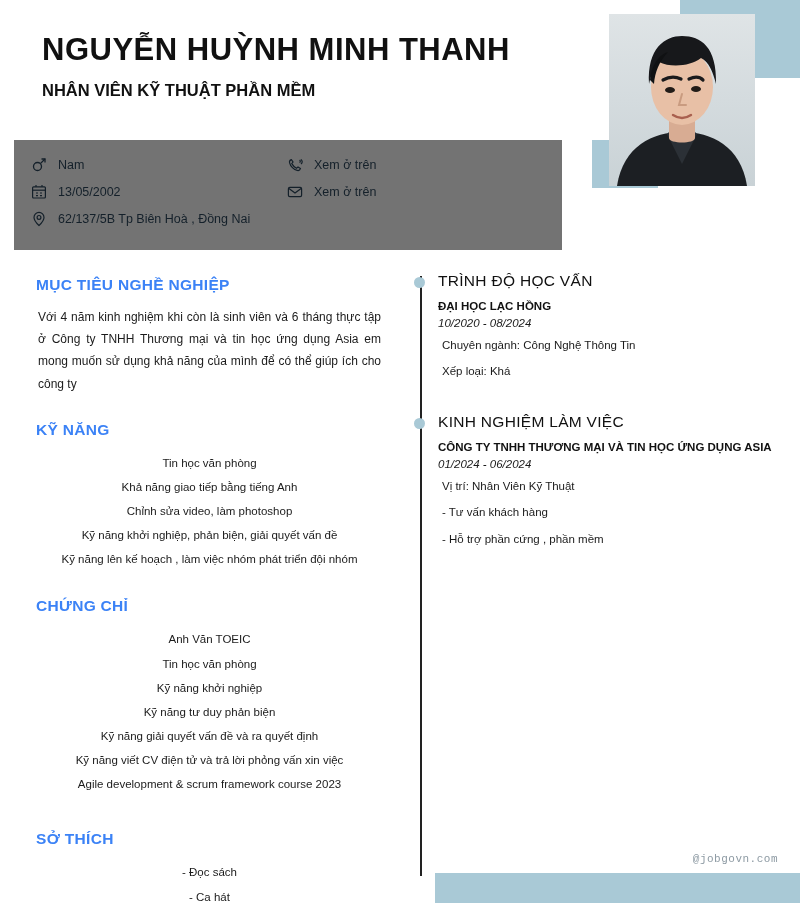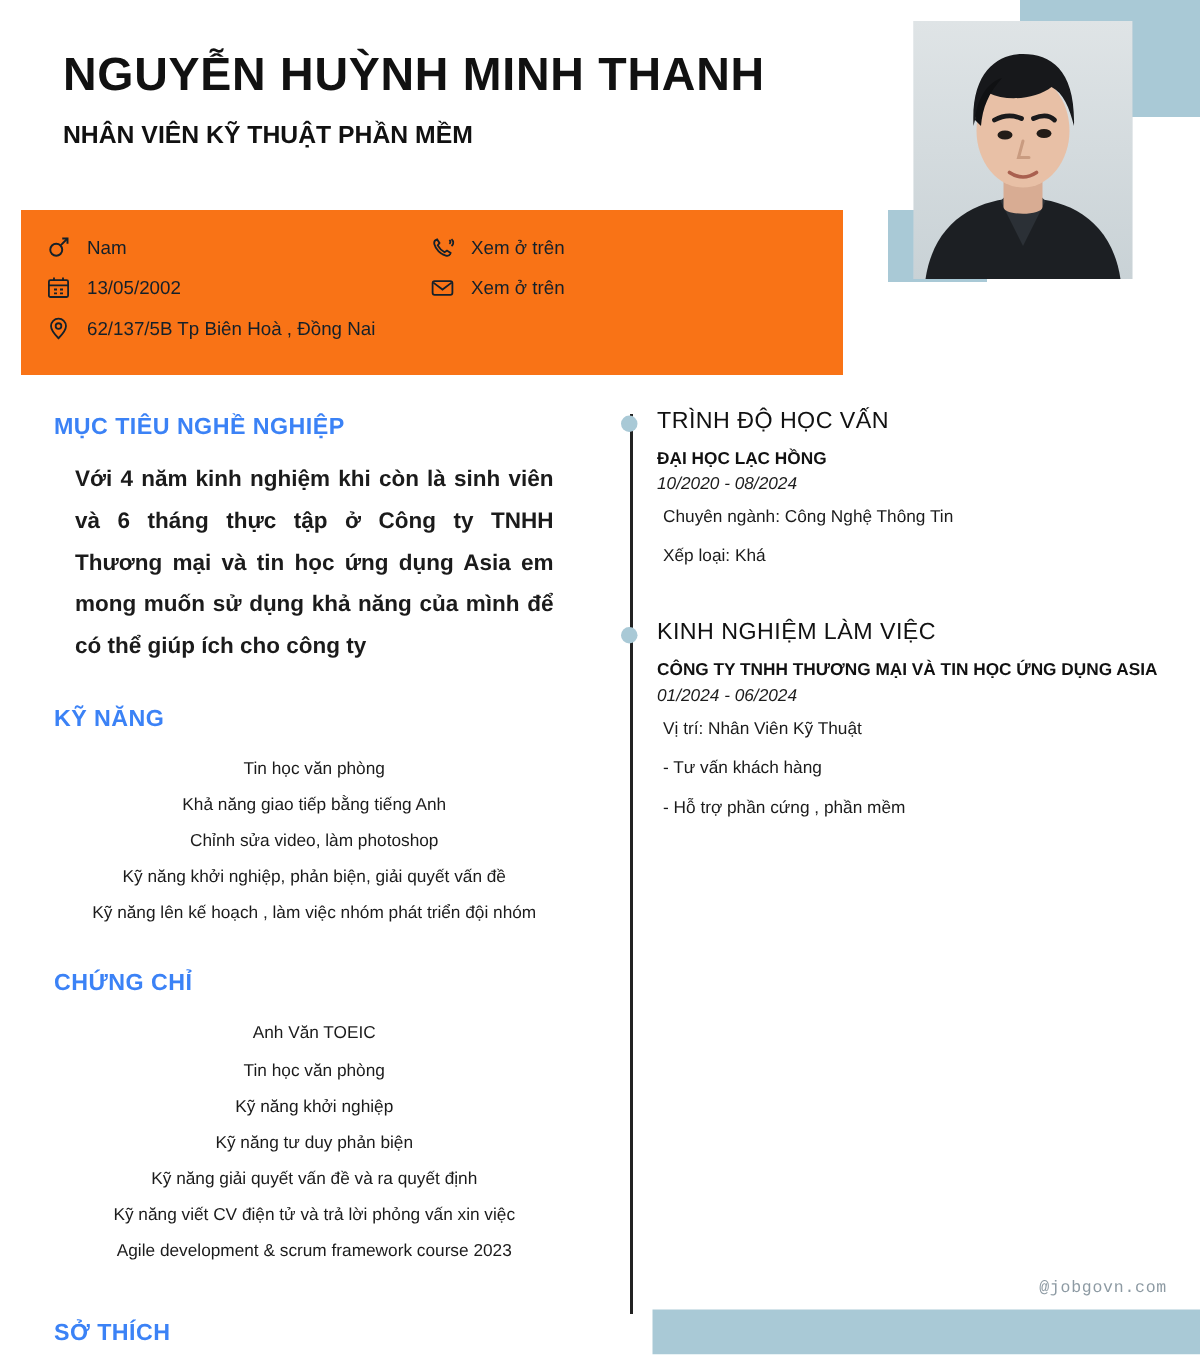--- a/index.html
+++ b/index.html
@@ -78,21 +78,21 @@
   }
   .photo svg { display: block; }
 
   
   .info-band {
     position: absolute;
     left: 14px;
     top: 140px;
     width: 548px;
     height: 110px;
-    background: #f97316;
+    background: #737373;
   }
   .info-item {
     position: absolute;
     display: flex;
     align-items: center;
     font-size: 12.5px;
     color: #14202a;
   }
   .info-item .ic {
     width: 18px;
@@ -134,27 +134,26 @@
   .sec-title {
     font-size: 15.5px;
     font-weight: bold;
     color: #3b82f6;
     letter-spacing: 0.3px;
     margin: 0 0 12px 0;
   }
   .sec-left { margin-bottom: 26px; }
 
   .para {
-    font-size: 15px;
+    font-size: 12px;
     line-height: 1.85;
     color: #1b1b1b;
     text-align: justify;
-    margin: 12px;
+    margin: 0;
     padding-left: 2px;
-    font-weight: bold;
   }
   .list {
     list-style: none;
     margin: 0;
     padding: 0 0 0 2px;
     text-align: center;
   }
   .list li {
     font-size: 11.5px;
     line-height: 2.1;
@@ -350,20 +349,21 @@
       <li>Kỹ năng tư duy phản biện</li>
       <li>Kỹ năng giải quyết vấn đề và ra quyết định</li>
       <li>Kỹ năng viết CV điện tử và trả lời phỏng vấn xin việc</li>
       <li>Agile development &amp; scrum framework course 2023</li>
     </ul>
   </section>
 
   <section class="sec-left" style="margin-top:34px;">
     <h2 class="sec-title">SỞ THÍCH</h2>
     <ul class="list">
+      <li>- Đọc sách</li>
       <li>- Ca hát</li>
     </ul>
   </section>
 </div>
 
 <div class="col-right">
 
   <section class="rsec">
     <span class="bullet"></span>
     <h2 class="rsec-title">TRÌNH ĐỘ HỌC VẤN</h2>

